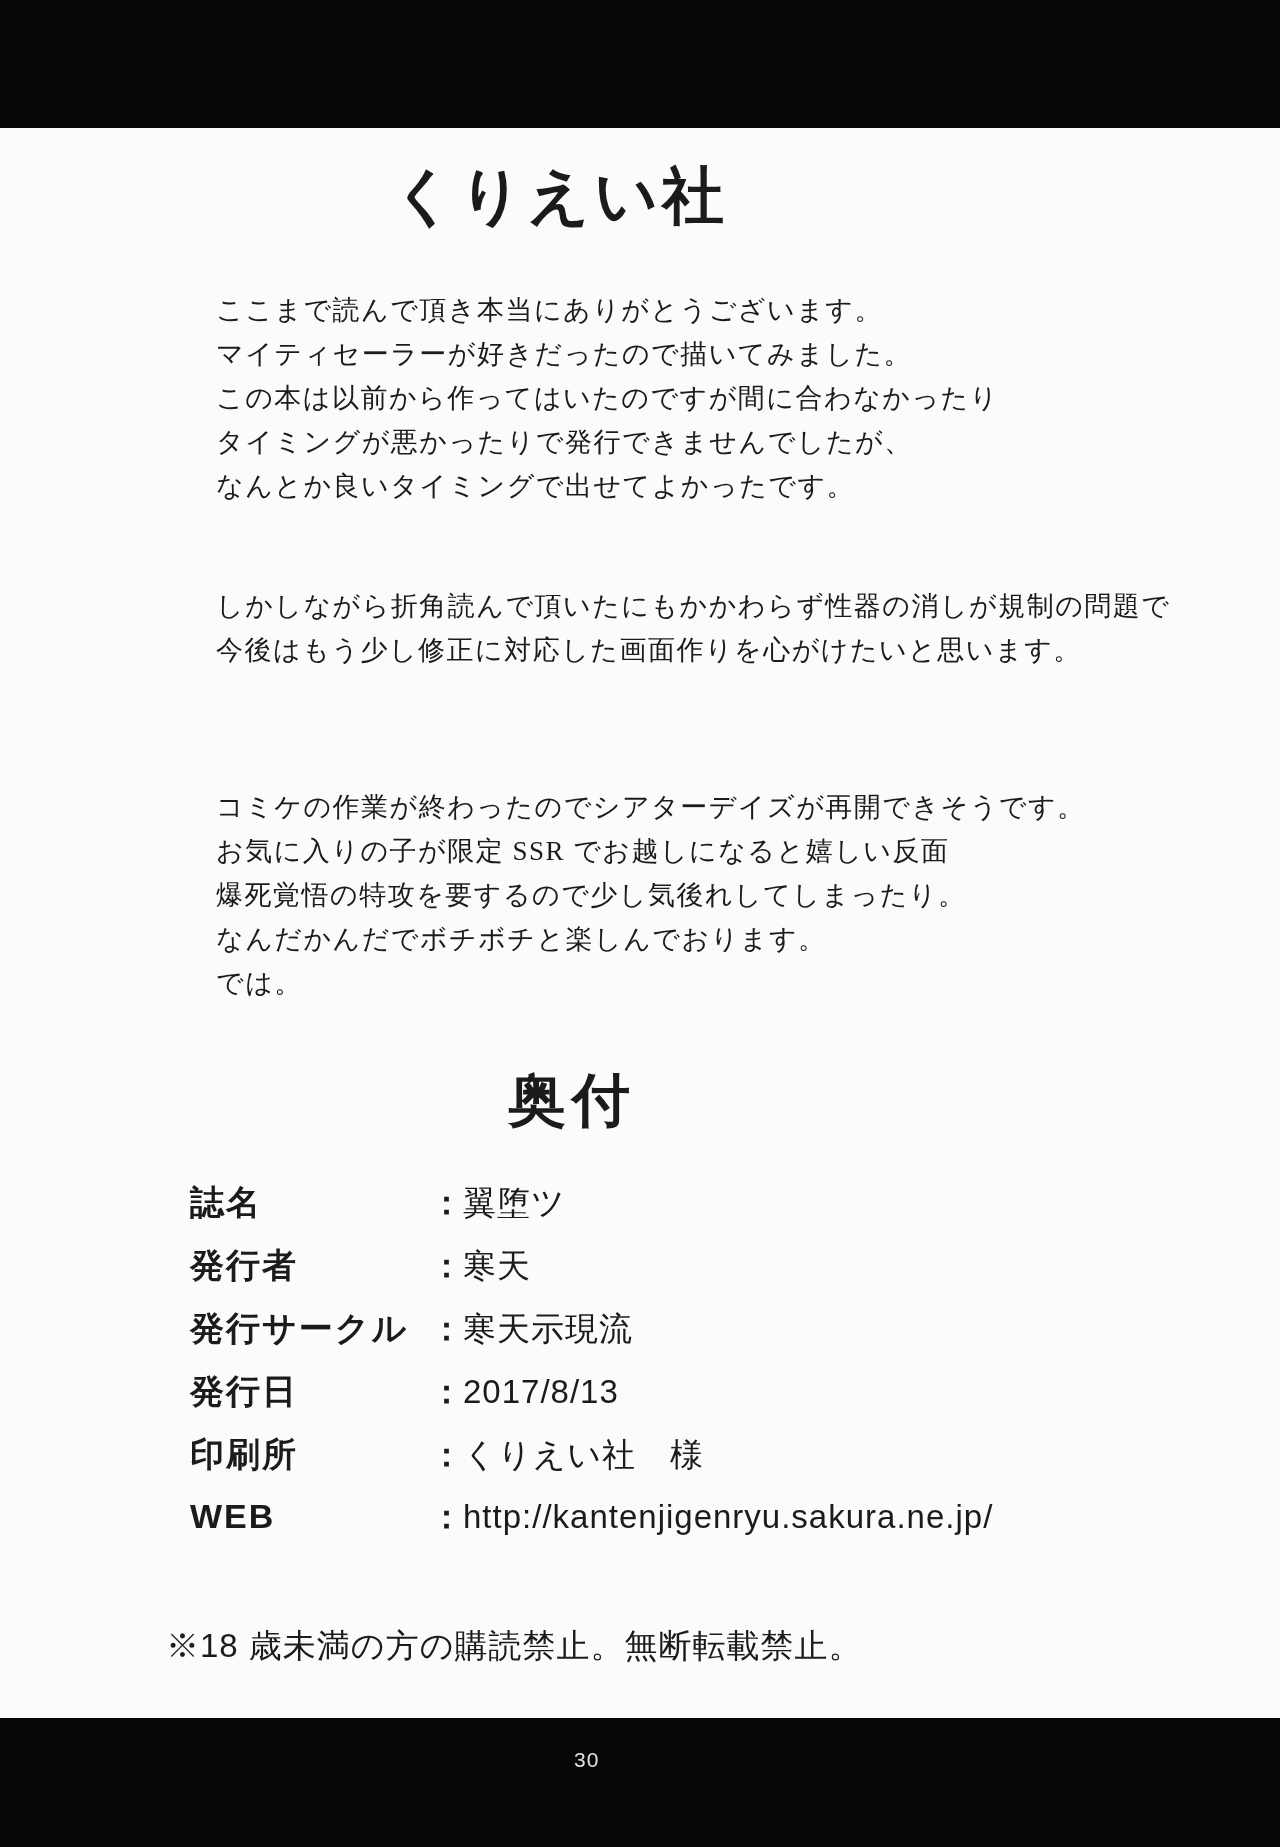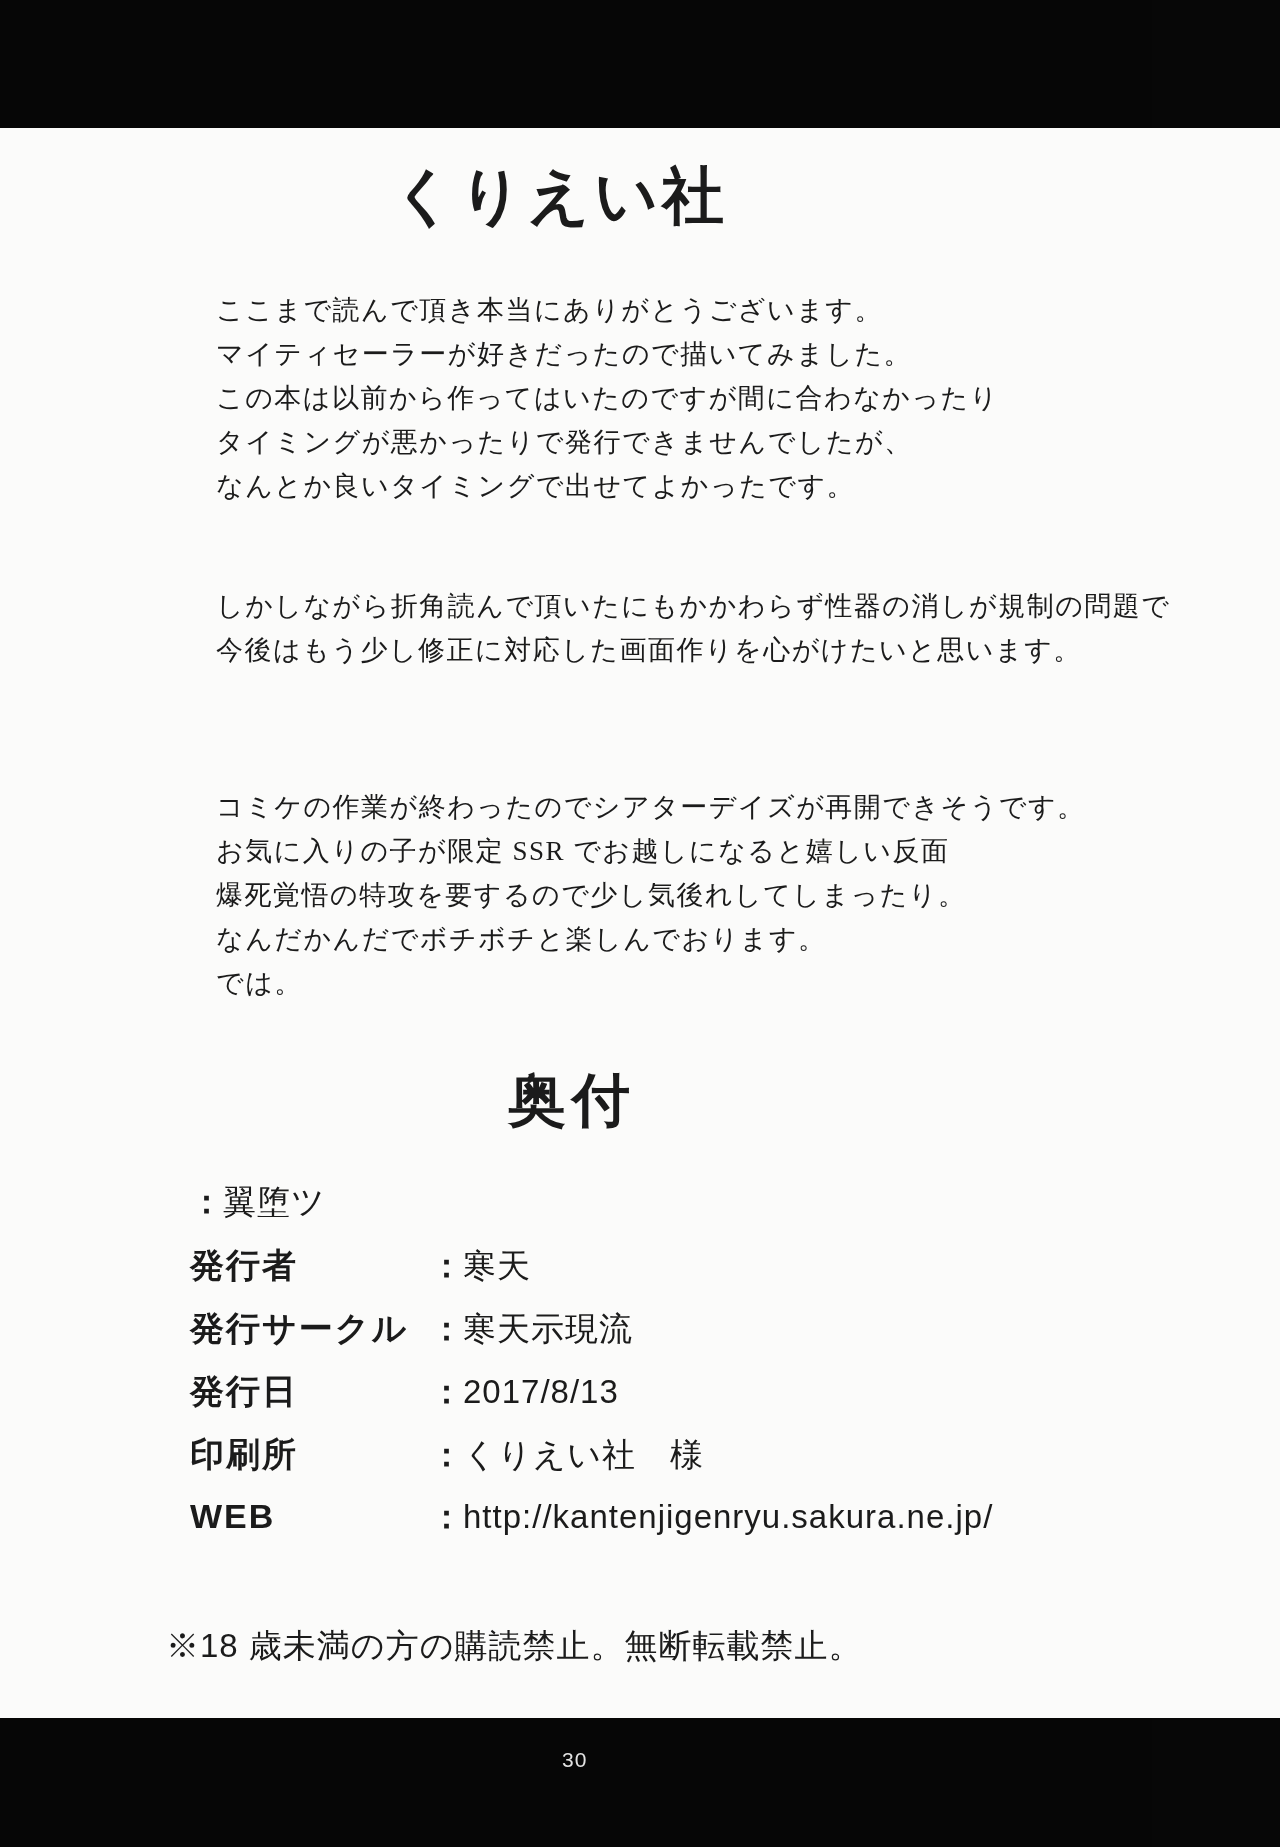--- a/index.html
+++ b/index.html
@@ -3,21 +3,21 @@
 <meta charset="utf-8">
 <style>
   html,body { margin:0; padding:0; background:#000; }
   .scan {
     position:relative;
     width:1280px; height:1847px;
     background:#070707;
     overflow:hidden;
     font-family:"Liberation Sans", sans-serif;
   }
-  .band { position:absolute; left:0; width:1152px; background:#060606; }
+  .band { position:absolute; left:12px; width:1152px; background:#060606; }
   .band-top { top:0; height:128px; }
   .band-bottom { top:1718px; height:129px; }
   .pagenum {
     position:absolute; top:30px; left:50%; transform:translateX(-14px);
     color:#e2e2e2; font-size:21px; letter-spacing:1px;
     font-family:"Liberation Sans", sans-serif;
   }
   .sheet {
     position:absolute; top:128px; left:0;
     width:1280px; height:1590px;
@@ -94,20 +94,21 @@
       <div>お気に入りの子が限定 SSR でお越しになると嬉しい反面</div>
       <div>爆死覚悟の特攻を要するので少し気後れしてしまったり。</div>
       <div>なんだかんだでボチボチと楽しんでおります。</div>
       <div>では。</div>
     </div>
 
     <h2 class="colophon-title">奥付</h2>
 
     <div class="colophon">
       <div class="crow">
+        <span class="clabel">誌名</span>
         <span class="csep">：</span>
         <span class="cvalue">翼堕ツ</span>
       </div>
       <div class="crow">
         <span class="clabel">発行者</span>
         <span class="csep">：</span>
         <span class="cvalue">寒天</span>
       </div>
       <div class="crow">
         <span class="clabel">発行サークル</span>

